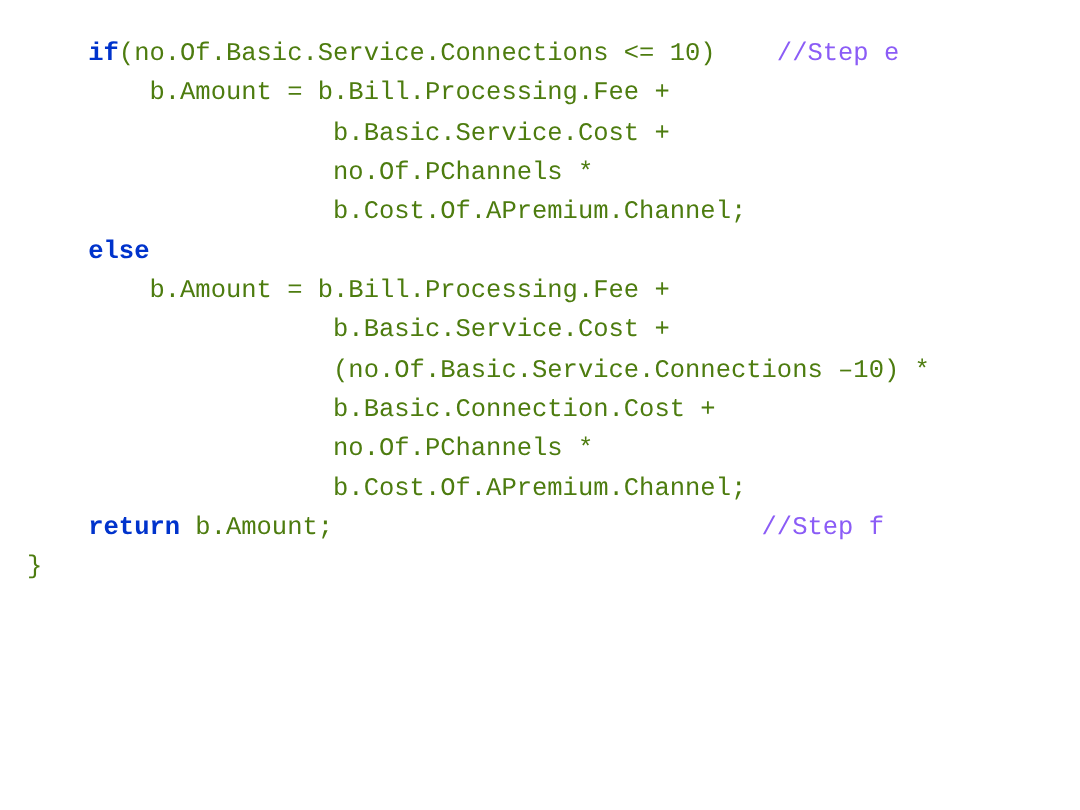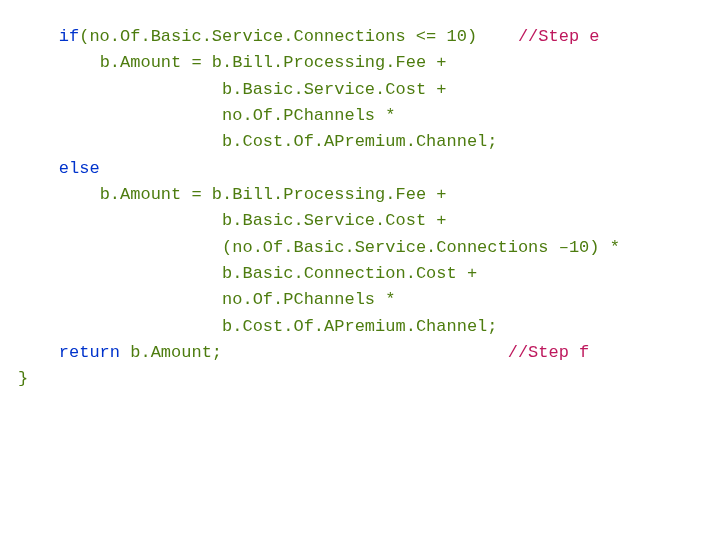--- a/index.html
+++ b/index.html
@@ -13,23 +13,24 @@
   .code-container {
     font-family: "Courier New", Courier, monospace;
     font-size: 17px;
     line-height: 1.55;
     padding: 24px 18px 18px 18px;
     white-space: pre;
     color: #000;
   }
   .kw {
     color: #0033cc;
+    font-weight: bold;
   }
   .comment {
-    color: #be185d;
+    color: #8b5cf6;
     font-family: Liberation Mono, monospace;
   }
   .plain {
     color: #4d7c0f;
   }
 </style>
 </head>
 <body>
 
 <div class="code-container" id="code-block"><div><span>    </span><span class="kw">if</span><span class="plain">(no.Of.Basic.Service.Connections &lt;= 10)    </span><span class="comment">//Step e</span></div><div><span>        </span><span class="plain">b.Amount = b.Bill.Processing.Fee +</span></div><div><span>                    </span><span class="plain">b.Basic.Service.Cost +</span></div><div><span>                    </span><span class="plain">no.Of.PChannels *</span></div><div><span>                    </span><span class="plain">b.Cost.Of.APremium.Channel;</span></div><div><span>    </span><span class="kw">else</span></div><div><span>        </span><span class="plain">b.Amount = b.Bill.Processing.Fee +</span></div><div><span>                    </span><span class="plain">b.Basic.Service.Cost +</span></div><div><span>                    </span><span class="plain">(no.Of.Basic.Service.Connections –10) *</span></div><div><span>                    </span><span class="plain">b.Basic.Connection.Cost +</span></div><div><span>                    </span><span class="plain">no.Of.PChannels *</span></div><div><span>                    </span><span class="plain">b.Cost.Of.APremium.Channel;</span></div><div><span></span><span class="plain"></span></div><div><span>    </span><span class="kw">return</span><span class="plain"> b.Amount;                            </span><span class="comment">//Step f</span></div><div><span></span><span class="plain">}</span></div></div>

